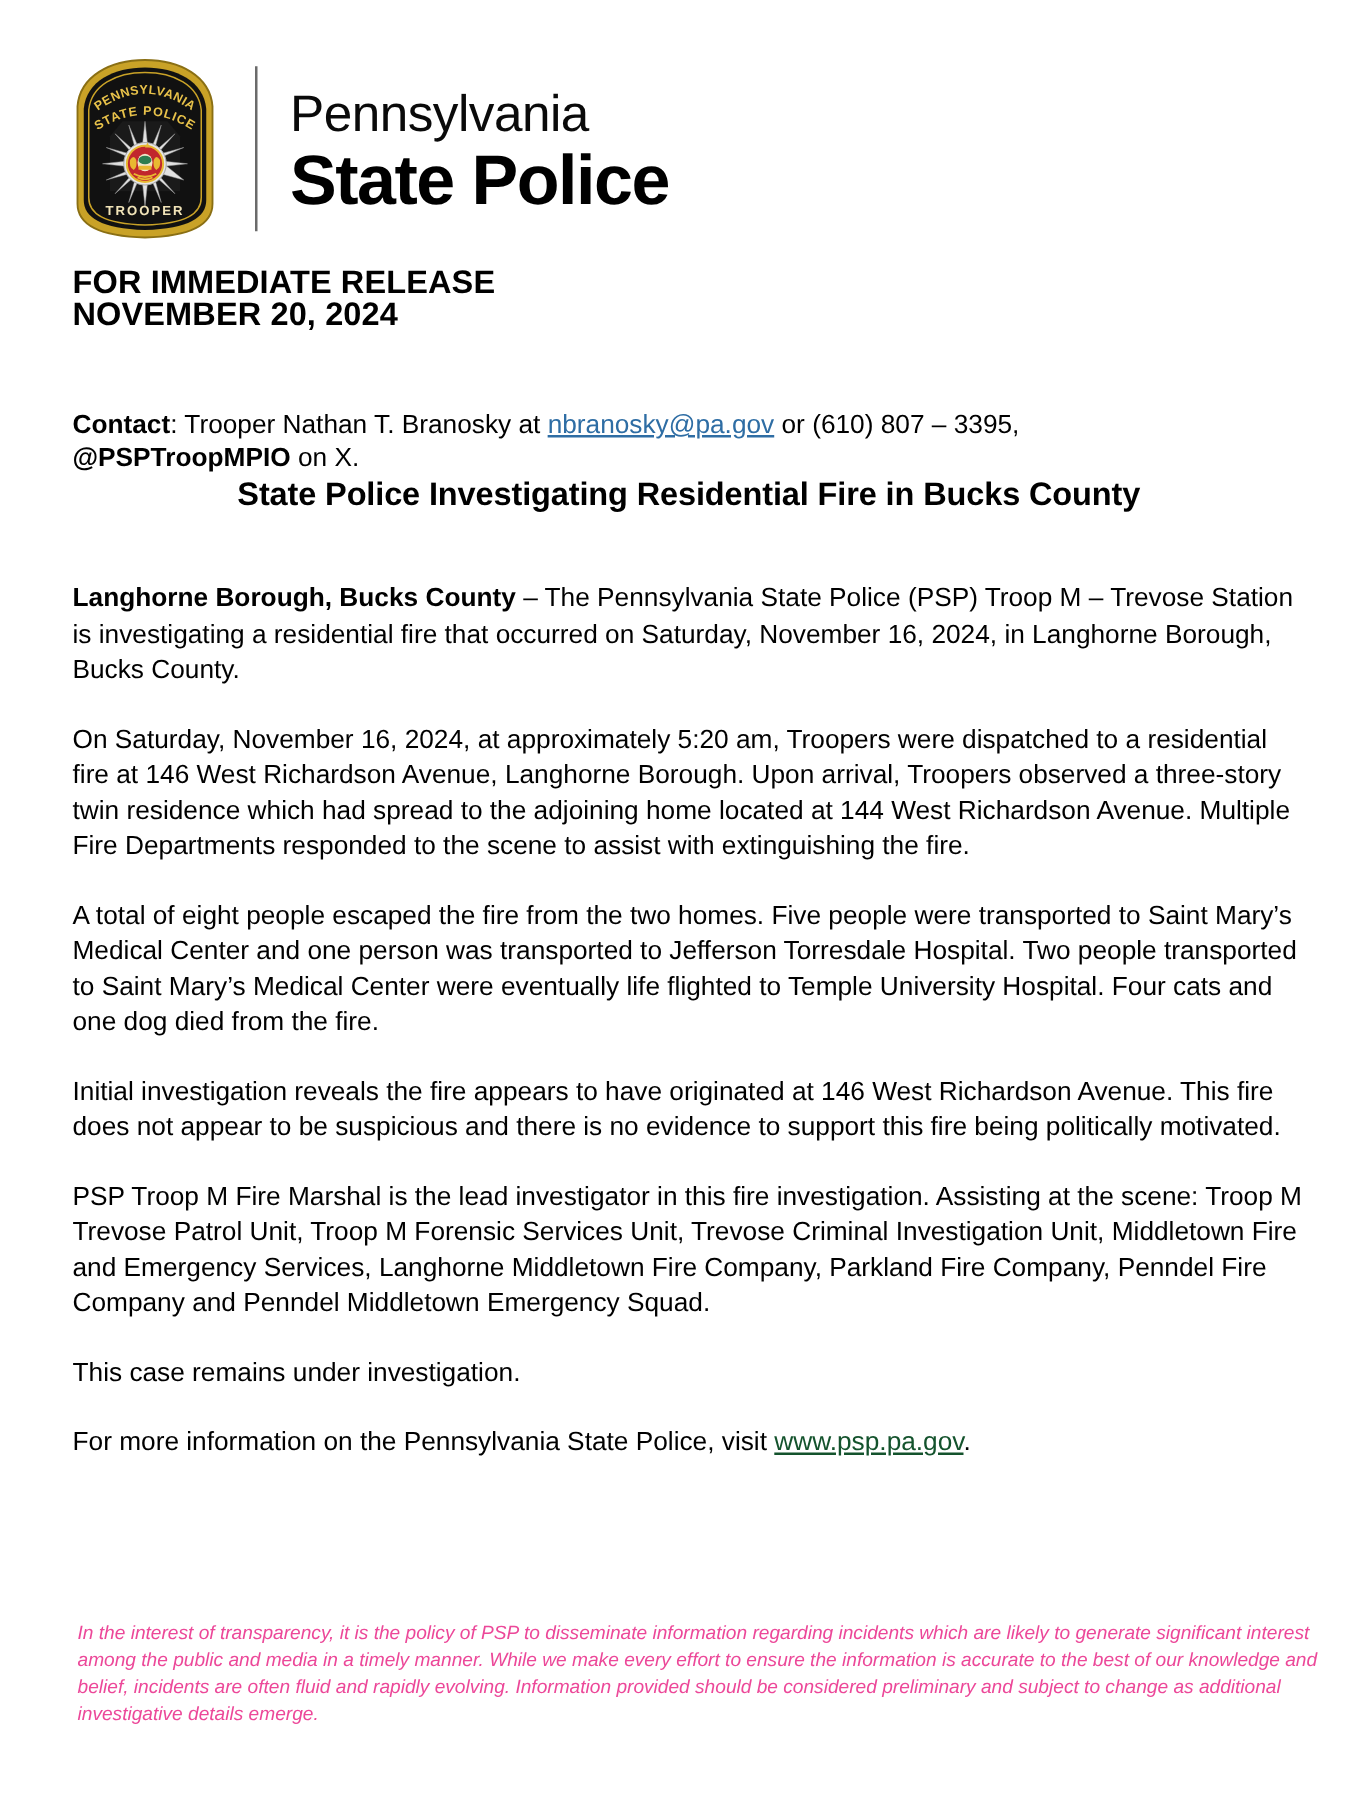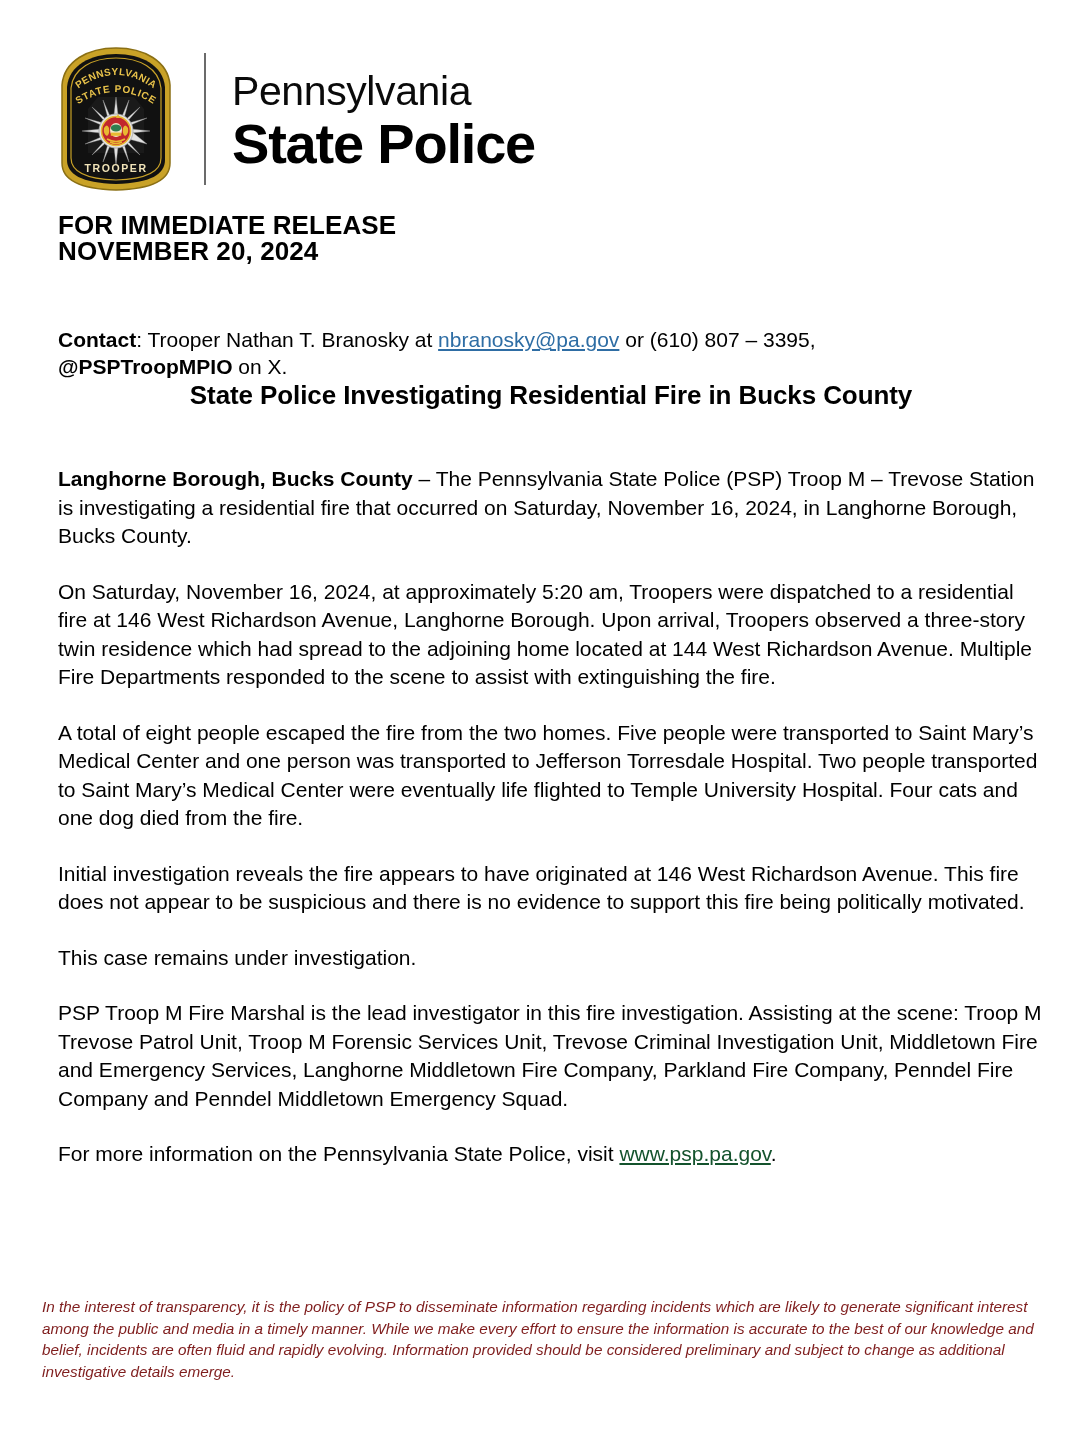--- a/index.html
+++ b/index.html
@@ -113,27 +113,27 @@
     line-height: 28.5px;
   }
   .body-text p {
     margin: 0 0 27px 0;
   }
   .body-text p:last-child { margin-bottom: 0; }
   .body-text b { font-weight: 700; }
 
   .disclaimer {
     position: absolute;
-    left: 42px;
+    left: 62px;
     top: 1296px;
     width: 1000px;
     font-size: 15.3px;
     line-height: 21.5px;
     font-style: italic;
-    color: #7f1d1d;
+    color: #ec4899;
   }
 </style>
 </head>
 <body>
 
 <div class="page">
 
   <div class="letterhead">
 
     <div class="badge-wrap">
@@ -215,21 +215,21 @@
       <b>@PSPTroopMPIO</b><span> on X.</span>
     </div>
 
     <div class="headline">State Police Investigating Residential Fire in Bucks County</div>
 
     <div class="body-text">
       <p><b>Langhorne Borough, Bucks County</b><span> – The Pennsylvania State Police (PSP) Troop M – Trevose Station is investigating a residential fire that occurred on Saturday, November 16, 2024, in Langhorne Borough, Bucks County.</span></p>
       <p>On Saturday, November 16, 2024, at approximately 5:20 am, Troopers were dispatched to a residential fire at 146 West Richardson Avenue, Langhorne Borough.  Upon arrival, Troopers observed a three-story twin residence which had spread to the adjoining home located at 144 West Richardson Avenue. Multiple Fire Departments responded to the scene to assist with extinguishing the fire.</p>
       <p>A total of eight people escaped the fire from the two homes.  Five people were transported to Saint Mary’s Medical Center and one person was transported to Jefferson Torresdale Hospital. Two people transported to Saint Mary’s Medical Center were eventually life flighted to Temple University Hospital.  Four cats and one dog died from the fire.</p>
       <p>Initial investigation reveals the fire appears to have originated at 146 West Richardson Avenue. This fire does not appear to be suspicious and there is no evidence to support this fire being politically motivated.</p>
+      <p>PSP Troop M Fire Marshal is the lead investigator in this fire investigation.  Assisting at the scene:  Troop M Trevose Patrol Unit, Troop M Forensic Services Unit, Trevose Criminal Investigation Unit, Middletown Fire and Emergency Services, Langhorne Middletown Fire Company, Parkland Fire Company, Penndel Fire Company and Penndel Middletown Emergency Squad.</p>
       <p>This case remains under investigation.</p>
-      <p>PSP Troop M Fire Marshal is the lead investigator in this fire investigation.  Assisting at the scene:  Troop M Trevose Patrol Unit, Troop M Forensic Services Unit, Trevose Criminal Investigation Unit, Middletown Fire and Emergency Services, Langhorne Middletown Fire Company, Parkland Fire Company, Penndel Fire Company and Penndel Middletown Emergency Squad.</p>
       <p><span>For more information on the Pennsylvania State Police, visit </span><a class="doc-link web-link" href="#">www.psp.pa.gov</a><span>.</span></p>
     </div>
   </div>
 
   <div class="disclaimer">In the interest of transparency, it is the policy of PSP to disseminate information regarding incidents which are likely to generate significant interest among the public and media in a timely manner. While we make every effort to ensure the information is accurate to the best of our knowledge and belief, incidents are often fluid and rapidly evolving. Information provided should be considered preliminary and subject to change as additional investigative details emerge.</div>
 
 </div>
 
 </body></html>

